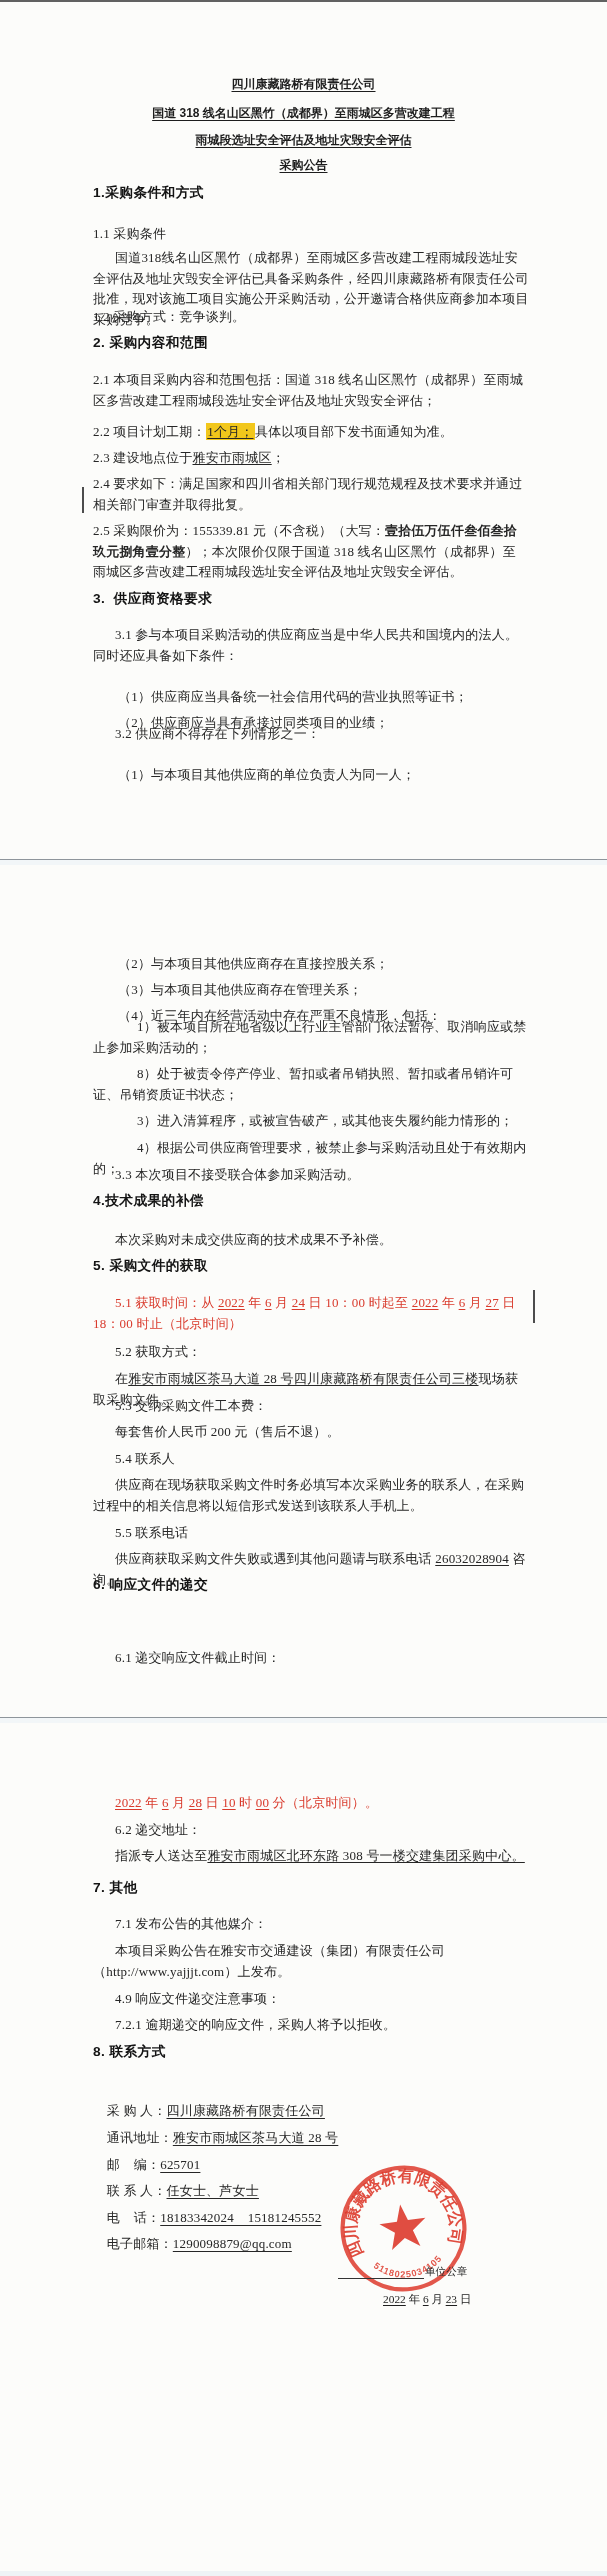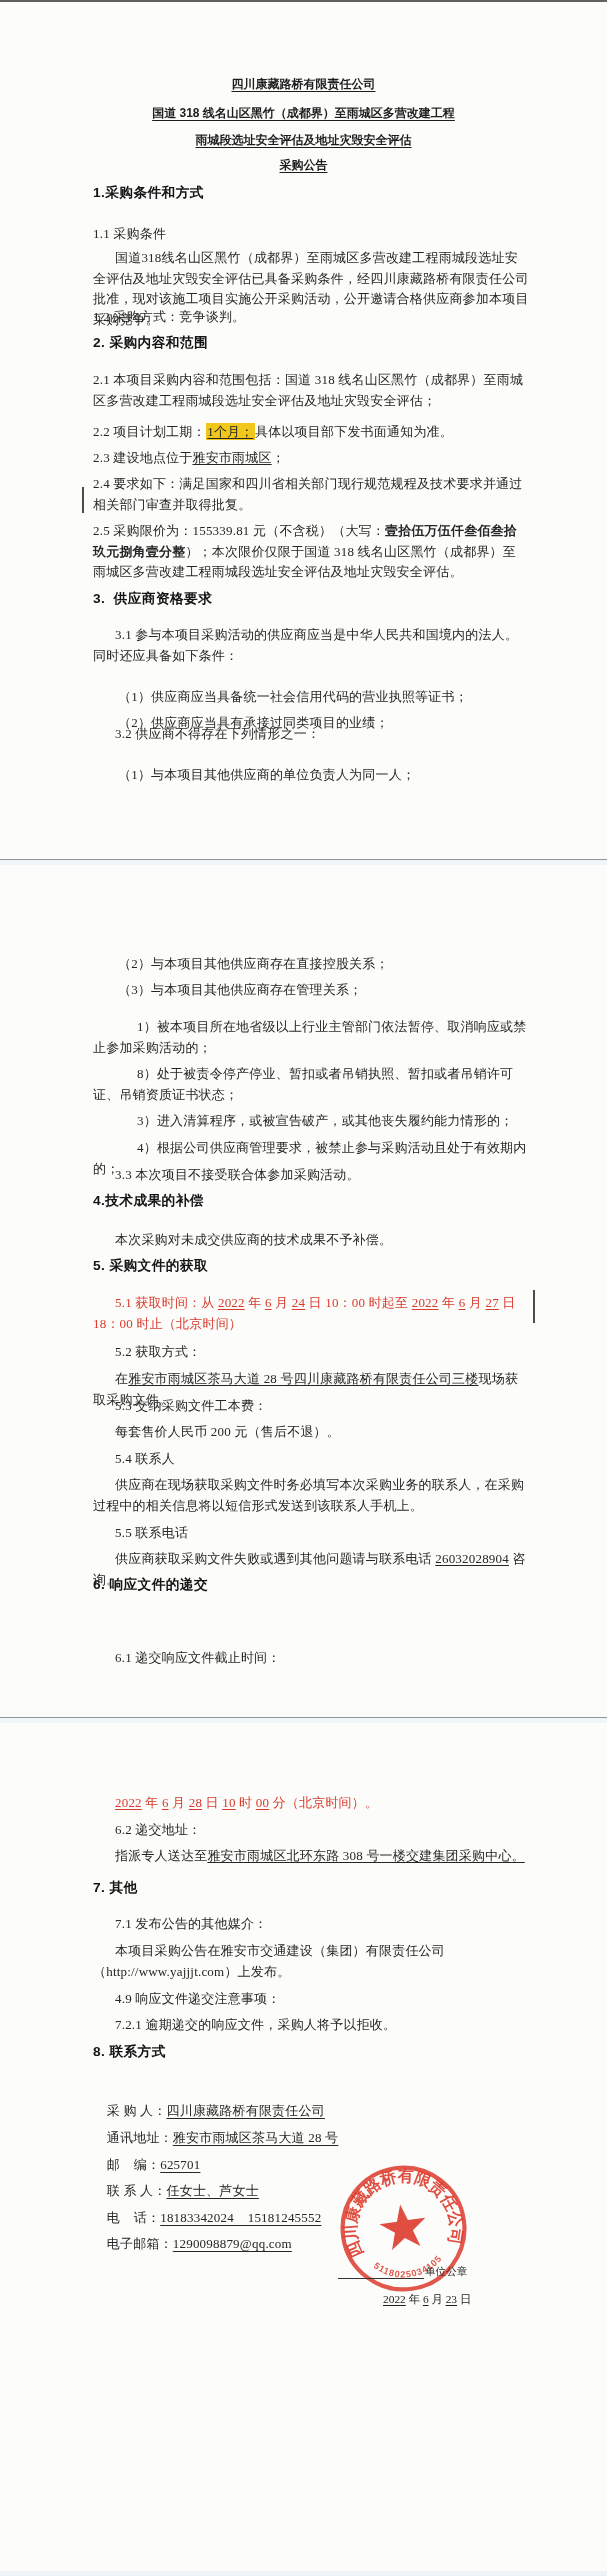--- a/index.html
+++ b/index.html
@@ -71,20 +71,21 @@
 
   <div class="h" style="top:590px;white-space:pre">3.  供应商资格要求</div>
   <div class="t pind" style="top:625px">3.1 参与本项目采购活动的供应商应当是中华人民共和国境内的法人。同时还应具备如下条件：</div>
   <div class="t i1" style="top:672px">（1）供应商应当具备统一社会信用代码的营业执照等证书；</div>
   <div class="t i1" style="top:698px">（2）供应商应当具有承接过同类项目的业绩；</div>
   <div class="t pind" style="top:724px">3.2 供应商不得存在下列情形之一：</div>
   <div class="t i1" style="top:750px">（1）与本项目其他供应商的单位负责人为同一人；</div>
 
   <div class="t i1" style="top:939px">（2）与本项目其他供应商存在直接控股关系；</div>
   <div class="t i1" style="top:965px">（3）与本项目其他供应商存在管理关系；</div>
+  <div class="t i1" style="top:991px">（4）近三年内在经营活动中存在严重不良情形，包括：</div>
   <div class="t i2" style="top:1017px">1）被本项目所在地省级以上行业主管部门依法暂停、取消响应或禁止参加采购活动的；</div>
   <div class="t i2" style="top:1064px">8）处于被责令停产停业、暂扣或者吊销执照、暂扣或者吊销许可证、吊销资质证书状态；</div>
   <div class="t i2" style="top:1111px">3）进入清算程序，或被宣告破产，或其他丧失履约能力情形的；</div>
   <div class="t i2" style="top:1138px">4）根据公司供应商管理要求，被禁止参与采购活动且处于有效期内的；</div>
   <div class="t pind" style="top:1165px">3.3 本次项目不接受联合体参加采购活动。</div>
 
   <div class="h" style="top:1192px">4.技术成果的补偿</div>
   <div class="t pind" style="top:1230px">本次采购对未成交供应商的技术成果不予补偿。</div>
 
   <div class="h" style="top:1257px">5. 采购文件的获取</div>

